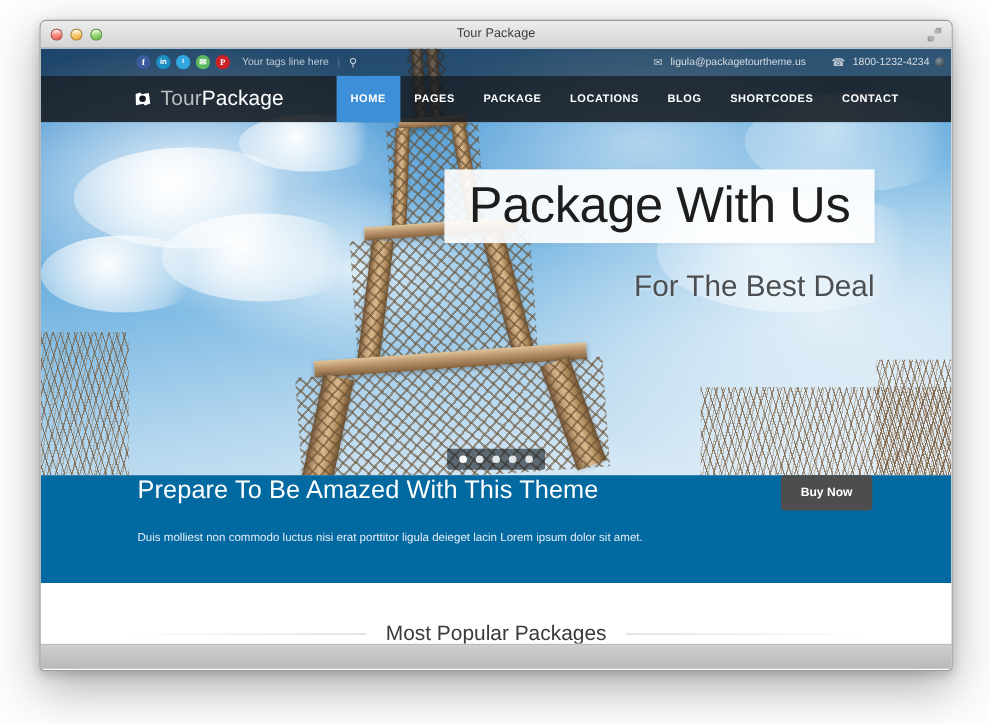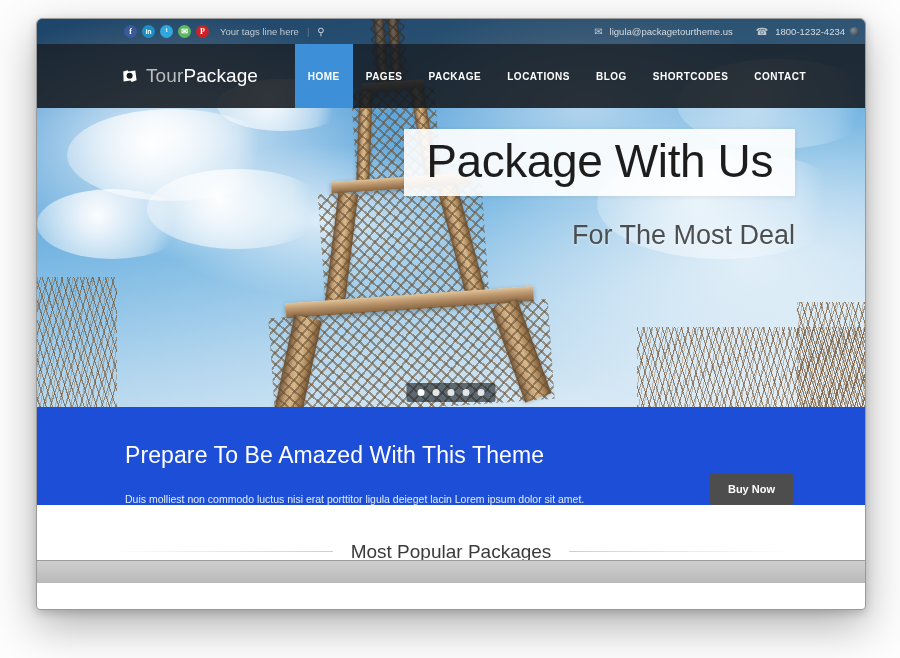--- a/index.html
+++ b/index.html
@@ -181,42 +181,42 @@
     position: absolute; right: 6px; top: 8px;
     width: 9px; height: 9px; border-radius: 50%;
     background: radial-gradient(circle at 35% 35%, #8e9aa4, #232c35);
     opacity: .85;
   }
 
   
   #nav-bar {
     position: absolute;
     left: 0; right: 0; top: 25px;
-    height: 64px;
+    height: 42px;
     background: rgba(20,25,31,0.88);
     display: flex;
     align-items: stretch;
     z-index: 6;
   }
   #logo {
     display: flex;
     align-items: center;
     gap: 8px;
     padding-left: 84px;
   }
   #logo-icon { width: 17px; height: 16px; }
   #logo-text { font-size: 19px; letter-spacing: .1px; }
   #logo-text .t1 { color: #b9bcc0; font-weight: 300; }
   #logo-text .t2 { color: #ffffff; font-weight: 400; }
 
   #nav-menu {
     margin-left: auto;
     display: flex;
     align-items: stretch;
-    padding-right: 46px;
+    padding-right: 35px;
   }
   .nav-item {
     display: flex;
     align-items: center;
     padding: 0 13px;
     font-size: 10px;
     font-weight: bold;
     letter-spacing: .5px;
     color: #ffffff;
     cursor: pointer;
@@ -269,23 +269,23 @@
   .c-dot {
     width: 7px; height: 7px; border-radius: 50%;
     background: #e3e6e9;
     cursor: pointer;
   }
   .c-dot.active { background: #ffffff; }
 
   
   #cta-band {
     height: 98px;
-    background: #1d4ed8;
-    display: flex;
-    align-items: flex-end;
+    background: #0369a1;
+    display: flex;
+    align-items: flex-start;
     position: relative;
     gap: 24px;
   }
   #cta-text { padding-left: 88px; }
   #cta-title {
     font-size: 23px;
     font-weight: 300;
     color: #ffffff;
     letter-spacing: .1px;
   }
@@ -345,20 +345,33 @@
     border-top: 1px solid #9c9c9c;
   }
 </style>
 </head>
 <body>
 
 <div id="desktop">
 
   <div id="browser-window">
 
+    <div id="title-bar">
+      <div class="traffic-lights">
+        <div class="tl tl-close"></div>
+        <div class="tl tl-min"></div>
+        <div class="tl tl-max"></div>
+      </div>
+      <div id="window-title">Tour Package</div>
+      <svg id="fullscreen-icon" viewBox="0 0 13 13">
+        <path d="M5 12 L1 12 L1 8 M8 1 L12 1 L12 5" fill="none" stroke="#5a6168" stroke-width="1.6"></path>
+        <rect x="6.5" y="1.5" width="5" height="4" fill="#6d747b" opacity=".75"></rect>
+        <rect x="1.5" y="7.8" width="5" height="4" fill="#6d747b" opacity=".75"></rect>
+      </svg>
+    </div>
 
     <div id="page-viewport">
 
       <div id="hero">
 
         <div class="cloud" style="left:30px;  top:90px;  width:210px; height:92px;"></div>
         <div class="cloud" style="left:110px; top:150px; width:180px; height:80px;"></div>
         <div class="cloud" style="left:0px;   top:170px; width:150px; height:70px;"></div>
         <div class="cloud" style="left:180px; top:60px;  width:130px; height:52px;"></div>
         <div class="cloud" style="left:560px; top:130px; width:250px; height:110px; opacity:.75;"></div>
@@ -441,21 +454,21 @@
             <div class="nav-item">BLOG</div>
             <div class="nav-item">SHORTCODES</div>
             <div class="nav-item">CONTACT</div>
           </div>
         </div>
 
         <div id="hero-caption">
           <div id="hero-title-box">
             <div id="hero-title">Package With Us</div>
           </div>
-          <div id="hero-subtitle">For The Most Deal</div>
+          <div id="hero-subtitle">For The Best Deal</div>
         </div>
 
         <div id="carousel-dots">
           <div class="c-dot active"></div>
           <div class="c-dot"></div>
           <div class="c-dot"></div>
           <div class="c-dot"></div>
           <div class="c-dot"></div>
         </div>
       </div>

